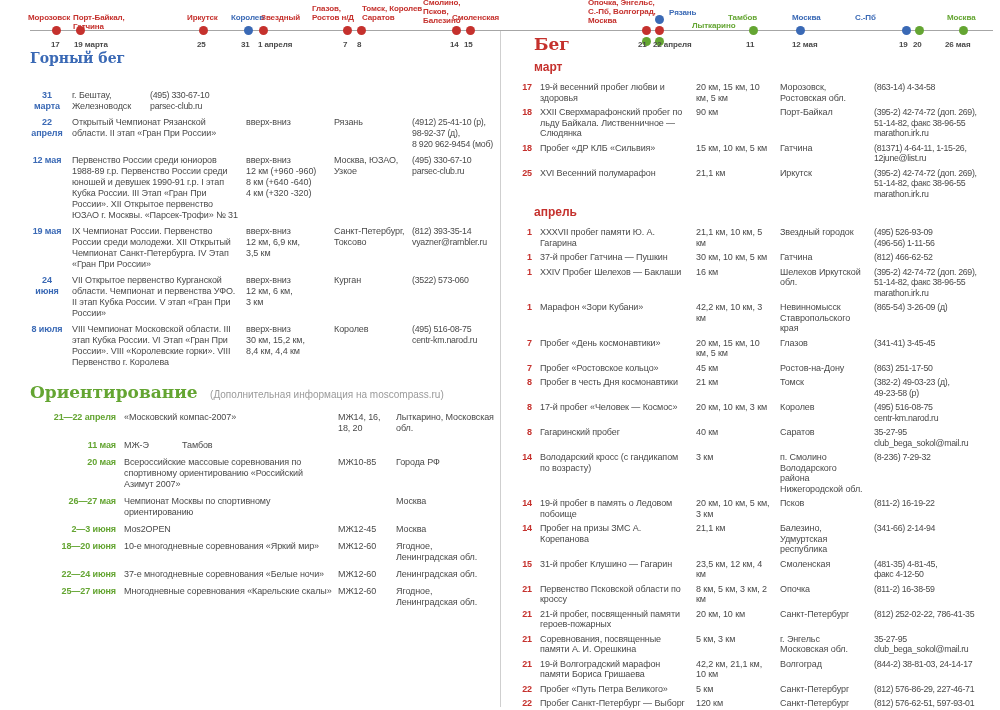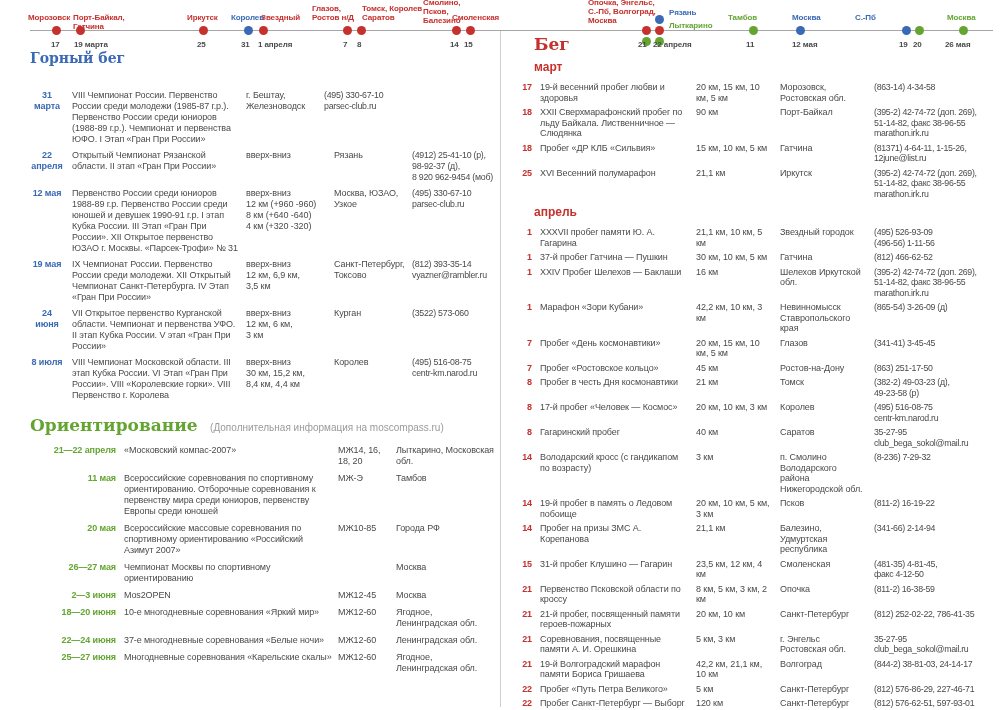--- a/index.html
+++ b/index.html
@@ -87,21 +87,21 @@
     <div class="tl-label c-run" style="left: 362px; top: 5px;">Томск, Королев
 Саратов</div>
     <div class="tl-label c-run" style="left: 423px; top: -1px;">Смолино,
 Псков,
 Балезино</div>
     <div class="tl-label c-run" style="left: 452px; top: 14px;">Смоленская</div>
     <div class="tl-label c-run" style="left: 588px; top: -1px;">Опочка, Энгельс,
 С.-Пб, Волгоград,
 Москва</div>
     <div class="tl-label c-mountain" style="left: 669px; top: 9px;">Рязань</div>
-    <div class="tl-label c-orient" style="left: 669px; top: 22px;">Лыткарино</div>
+    <div class="tl-label c-orient" style="left: 692px; top: 22px;">Лыткарино</div>
     <div class="tl-label c-orient" style="left: 728px; top: 14px;">Тамбов</div>
     <div class="tl-label c-mountain" style="left: 792px; top: 14px;">Москва</div>
     <div class="tl-label c-mountain" style="left: 855px; top: 14px;">С.-Пб</div>
     <div class="tl-label c-orient" style="left: 947px; top: 14px;">Москва</div>
     <div class="tl-date" style="left: 51px;">17</div>
     <div class="tl-date" style="left: 74px;">19 марта</div>
     <div class="tl-date" style="left: 197px;">25</div>
     <div class="tl-date" style="left: 241px;">31</div>
     <div class="tl-date" style="left: 258px;">1 апреля</div>
     <div class="tl-date" style="left: 343px;">7</div>
@@ -115,21 +115,20 @@
     <div class="tl-date" style="left: 899px;">19</div>
     <div class="tl-date" style="left: 913px;">20</div>
     <div class="tl-date" style="left: 945px;">26 мая</div>
   </div>
 
 <div class="left-page">
   <div class="sec-blue">Горный бег</div>
   <div id="gorny-table">
       <div class="row g-row">
         <div class="cell g-date">31 марта</div>
-        <div class="cell g-event">VIII Чемпионат России. Первенство России среди молодежи (1985-87 г.р.). Первенство России среди юниоров (1988-89 г.р.). Чемпионат и первенства ЮФО. I Этап «Гран При России»</div>
         <div class="cell g-place">г. Бештау, Железноводск</div>
         <div class="cell g-contact">(495) 330-67-10
 parsec-club.ru</div>
       </div>
       <div class="row g-row">
         <div class="cell g-date">22 апреля</div>
         <div class="cell g-event">Открытый Чемпионат Рязанской области. II этап «Гран При России»</div>
         <div class="cell g-course">вверх-вниз</div>
         <div class="cell g-place">Рязань</div>
         <div class="cell g-contact">(4912) 25-41-10 (р),
@@ -184,21 +183,20 @@
   </div>
   <div id="orient-table">
       <div class="row o-row">
         <div class="cell o-date">21—22 апреля</div>
         <div class="cell o-event">«Московский компас-2007»</div>
         <div class="cell o-cls">МЖ14, 16, 18, 20</div>
         <div class="cell o-place">Лыткарино, Московская обл.</div>
       </div>
       <div class="row o-row">
         <div class="cell o-date">11 мая</div>
-        <div class="cell o-event">Всероссийские соревнования по спортивному ориентированию. Отборочные соревнования к первенству мира среди юниоров, первенству Европы среди юношей</div>
         <div class="cell o-cls">МЖ-Э</div>
         <div class="cell o-place">Тамбов</div>
       </div>
       <div class="row o-row">
         <div class="cell o-date">20 мая</div>
         <div class="cell o-event">Всероссийские массовые соревнования по спортивному ориентированию «Российский Азимут 2007»</div>
         <div class="cell o-cls">МЖ10-85</div>
         <div class="cell o-place">Города РФ</div>
       </div>
       <div class="row o-row">
@@ -382,21 +380,21 @@
         <div class="cell b-date">21</div>
         <div class="cell b-event">21-й пробег, посвященный памяти героев-пожарных</div>
         <div class="cell b-dist">20 км, 10 км</div>
         <div class="cell b-place">Санкт-Петербург</div>
         <div class="cell b-contact">(812) 252-02-22, 786-41-35</div>
       </div>
       <div class="row b-row">
         <div class="cell b-date">21</div>
         <div class="cell b-event">Соревнования, посвященные памяти А. И. Орешкина</div>
         <div class="cell b-dist">5 км, 3 км</div>
-        <div class="cell b-place">г. Энгельс Ростовская обл.</div>
+        <div class="cell b-place">г. Энгельс Московская обл.</div>
         <div class="cell b-contact">35-27-95
 club_bega_sokol@mail.ru</div>
       </div>
       <div class="row b-row">
         <div class="cell b-date">21</div>
         <div class="cell b-event">19-й Волгоградский марафон памяти Бориса Гришаева</div>
         <div class="cell b-dist">42,2 км, 21,1 км, 10 км</div>
         <div class="cell b-place">Волгоград</div>
         <div class="cell b-contact">(844-2) 38-81-03, 24-14-17</div>
       </div>

